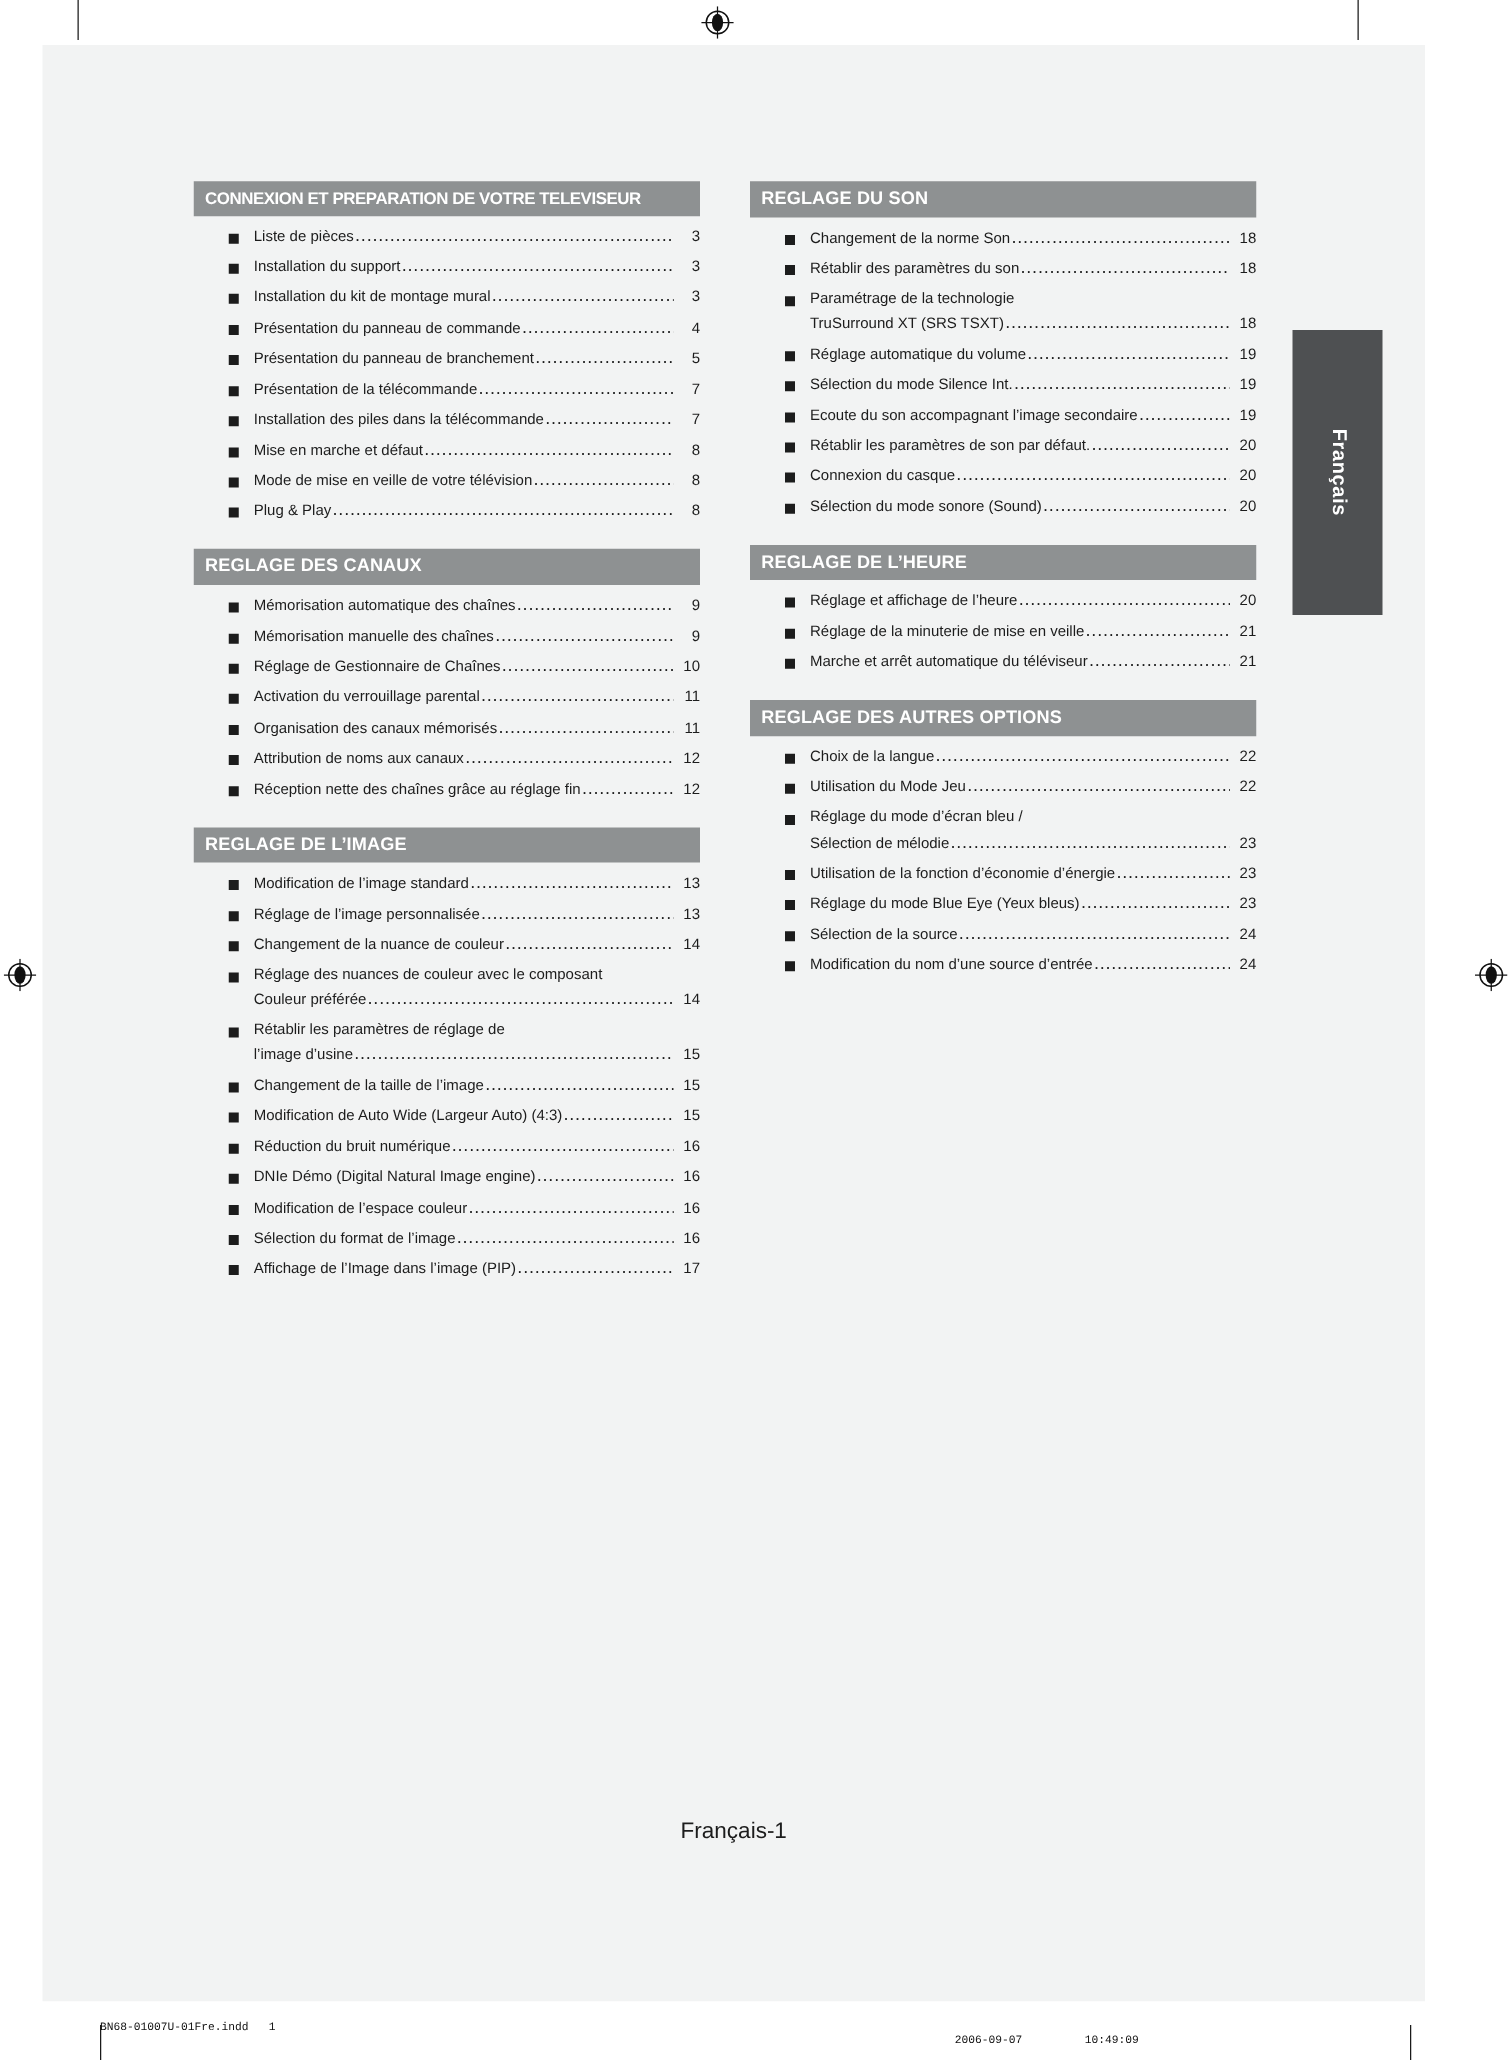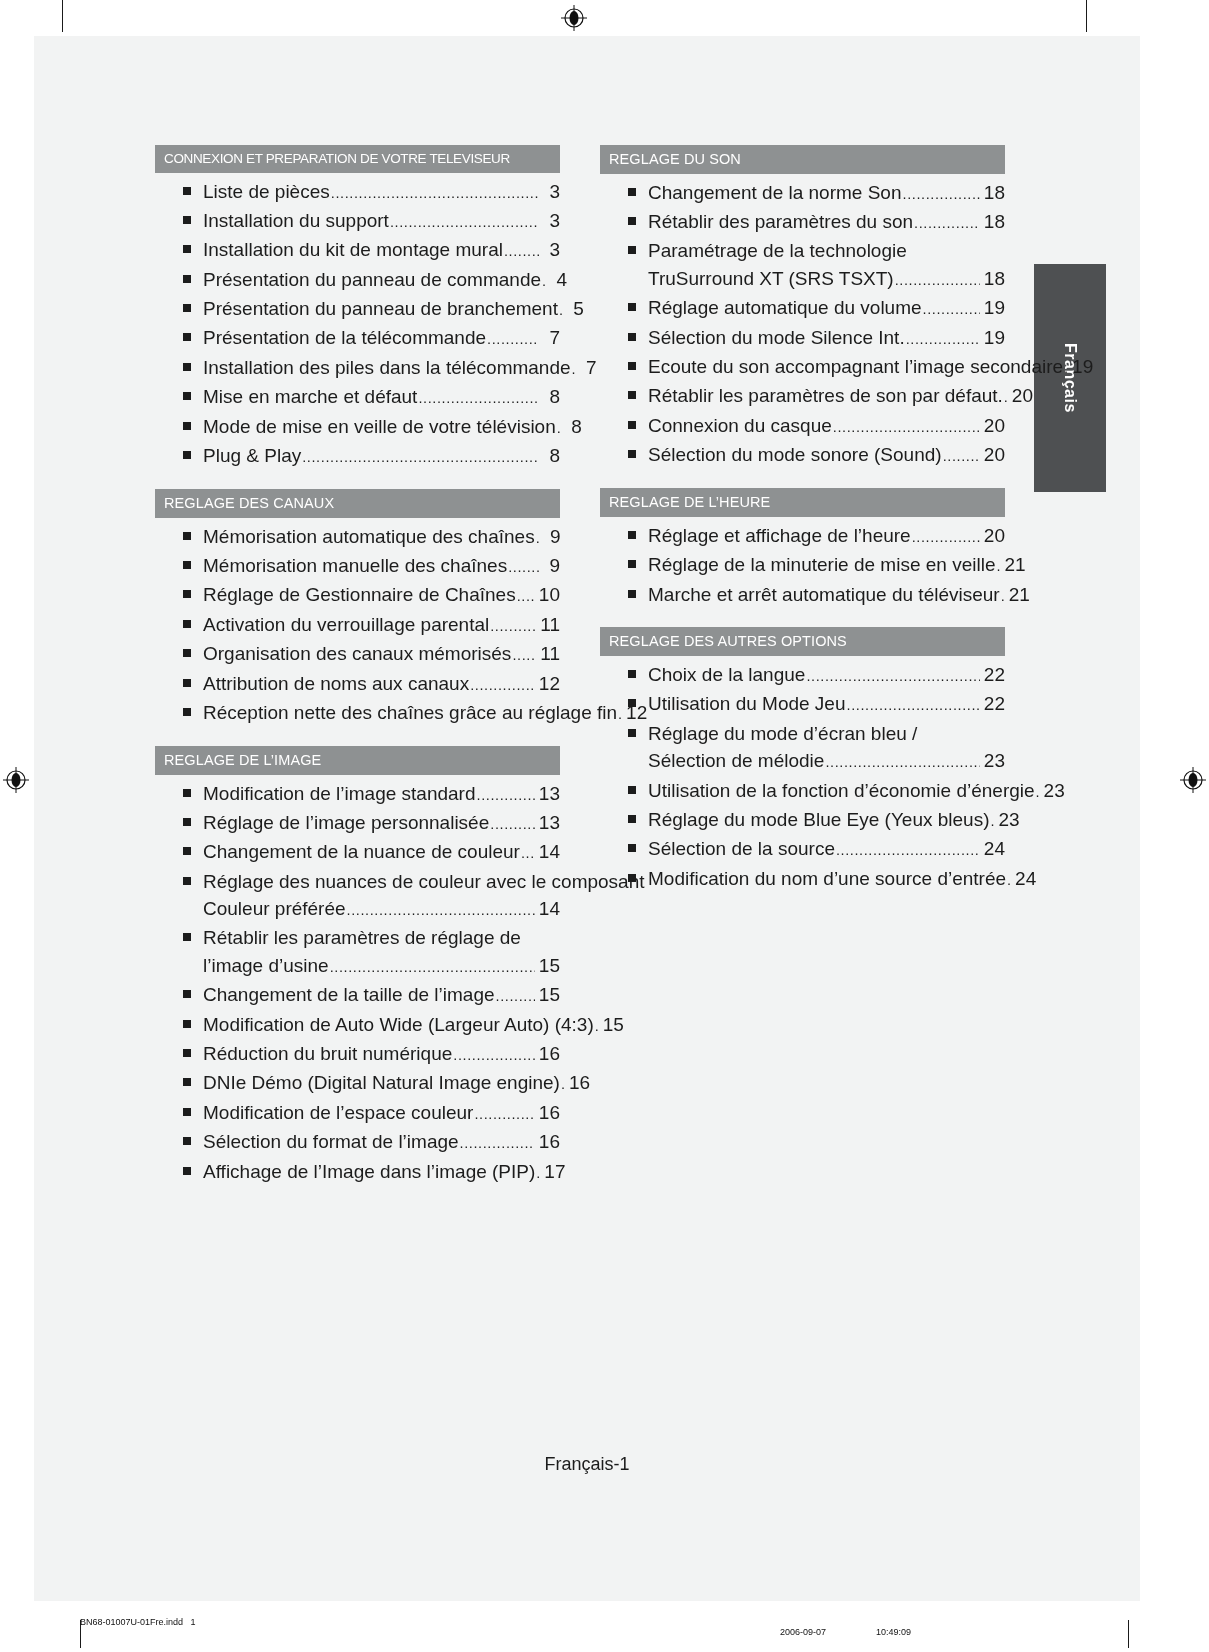--- a/index.html
+++ b/index.html
@@ -74,40 +74,40 @@
   }
 
   
   .section {
     margin-bottom: 6px;
   }
   .section-bar {
     background: #8e9192;
     color: #ffffff;
     font-size: 14.5px;
-    font-weight: normal;
+    font-weight: bold;
     letter-spacing: 0.1px;
     padding: 6px 9px 6px 9px;
     line-height: 1.15;
     white-space: nowrap;
   }
   .section-bar.tight {
     font-size: 13.5px;
     letter-spacing: -0.35px;
   }
 
   
   .entries {
     margin-top: 9px;
     padding-left: 28px;
   }
   .entry {
     display: flex;
     align-items: flex-start;
-    font-size: 19px;
+    font-size: 12px;
     color: #1c1c1c;
     line-height: 1.1;
     margin-bottom: 8.5px;
   }
   .bullet {
     flex: 0 0 auto;
     width: 8px;
     height: 8px;
     background: #1c1c1c;
     margin-top: 5px;
@@ -184,21 +184,21 @@
 
   
   #slug {
     position: absolute;
     left: 0;
     top: 1608px;
     width: 989px;
     height: 40px;
     font-size: 9px;
     color: #111111;
-    font-family: Liberation Sans, sans-serif;
+    font-family: Liberation Mono, monospace;
   }
   #slug .slug-left {
     position: absolute;
     left: 80px;
     top: 9px;
     white-space: pre;
   }
   #slug .slug-right {
     position: absolute;
     right: 78px;

